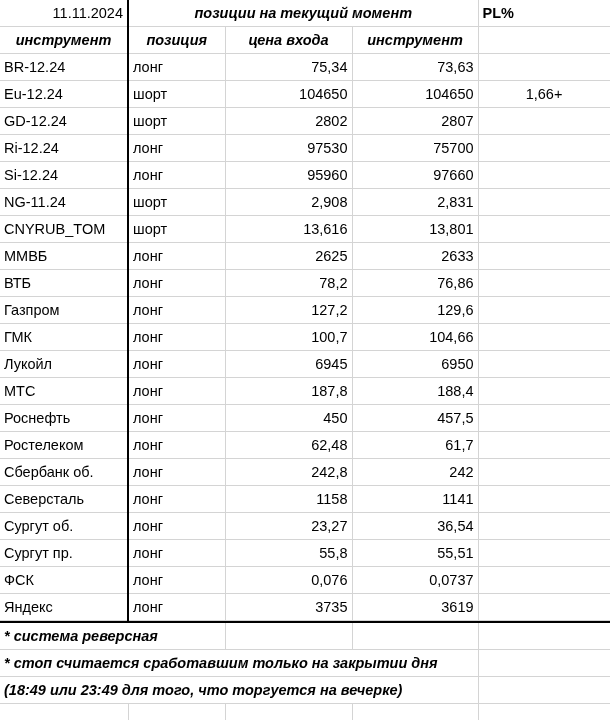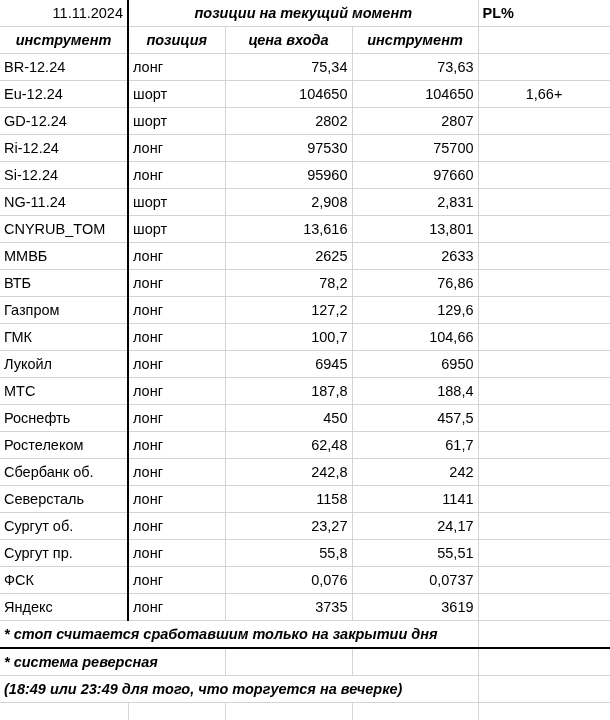--- a/index.html
+++ b/index.html
@@ -216,21 +216,21 @@
           <td class="left">Северсталь</td>
           <td class="left bdr-left-dark">лонг</td>
           <td class="right">1158</td>
           <td class="right bdr-right-dark">1141</td>
           <td class="center no-right"></td>
         </tr>
         <tr class="row-data">
           <td class="left">Сургут об.</td>
           <td class="left bdr-left-dark">лонг</td>
           <td class="right">23,27</td>
-          <td class="right bdr-right-dark">24,17</td>
+          <td class="right bdr-right-dark">36,54</td>
           <td class="center no-right"></td>
         </tr>
         <tr class="row-data">
           <td class="left">Сургут пр.</td>
           <td class="left bdr-left-dark">лонг</td>
           <td class="right">55,8</td>
           <td class="right bdr-right-dark">55,51</td>
           <td class="center no-right"></td>
         </tr>
         <tr class="row-data">
@@ -254,28 +254,28 @@
   <table class="grid">
     <colgroup>
       <col class="c-instr">
         <col class="c-pos">
         <col class="c-price">
         <col class="c-rev">
         <col class="c-pl">
     </colgroup>
     <tbody>
       <tr>
-        <td colspan="4" class="left note bdr-right-dark">* стоп считается сработавшим только на закрытии дня</td>
-        <td class="no-right"></td>
-      </tr>
-      <tr>
         <td colspan="2" class="left note bdr-top-dark">* система реверсная</td>
         <td class="bdr-top-dark"></td>
         <td class="bdr-top-dark bdr-right-dark"></td>
         <td class="bdr-top-dark no-right"></td>
+      </tr>
+      <tr>
+        <td colspan="4" class="left note bdr-right-dark">* стоп считается сработавшим только на закрытии дня</td>
+        <td class="no-right"></td>
       </tr>
       <tr>
         <td colspan="4" class="left note bdr-right-dark">(18:49 или 23:49 для того, что торгуется на вечерке)</td>
         <td class="no-right"></td>
       </tr>
       <tr>
         <td></td>
         <td></td>
         <td></td>
         <td class="bdr-right-dark"></td>

